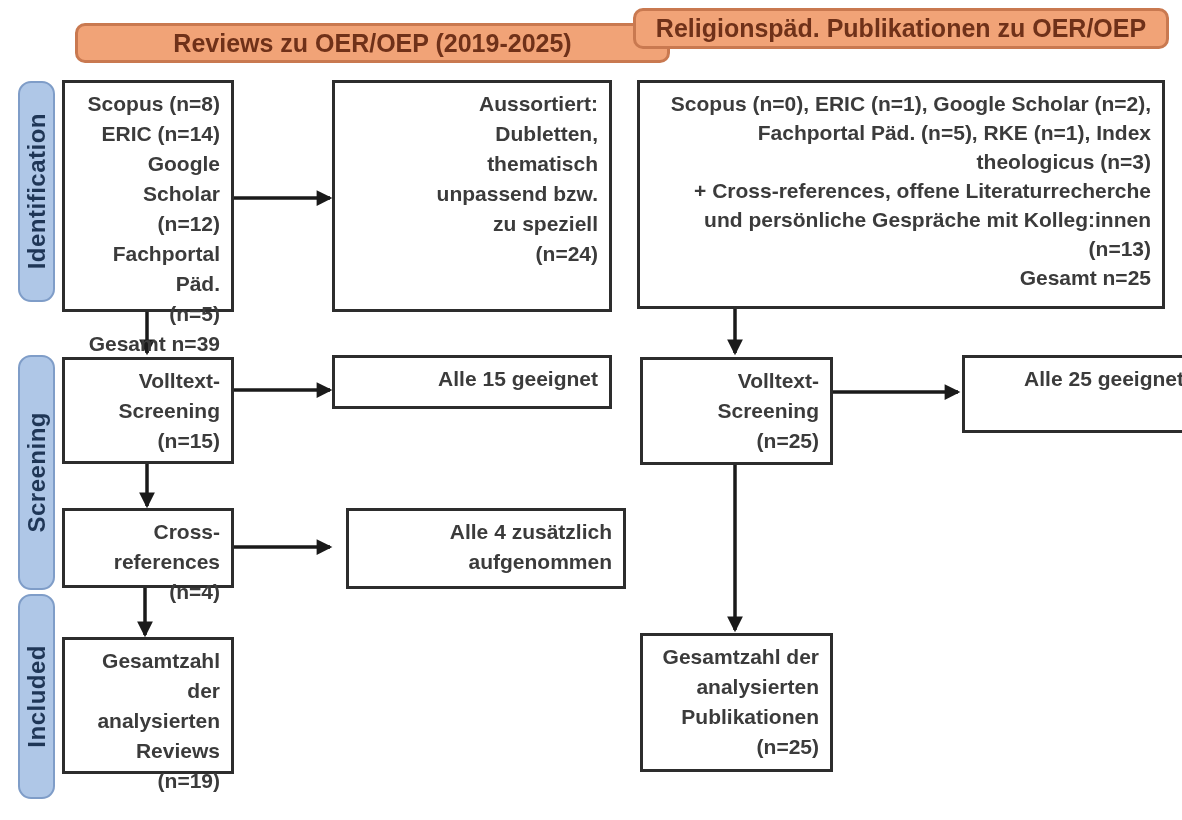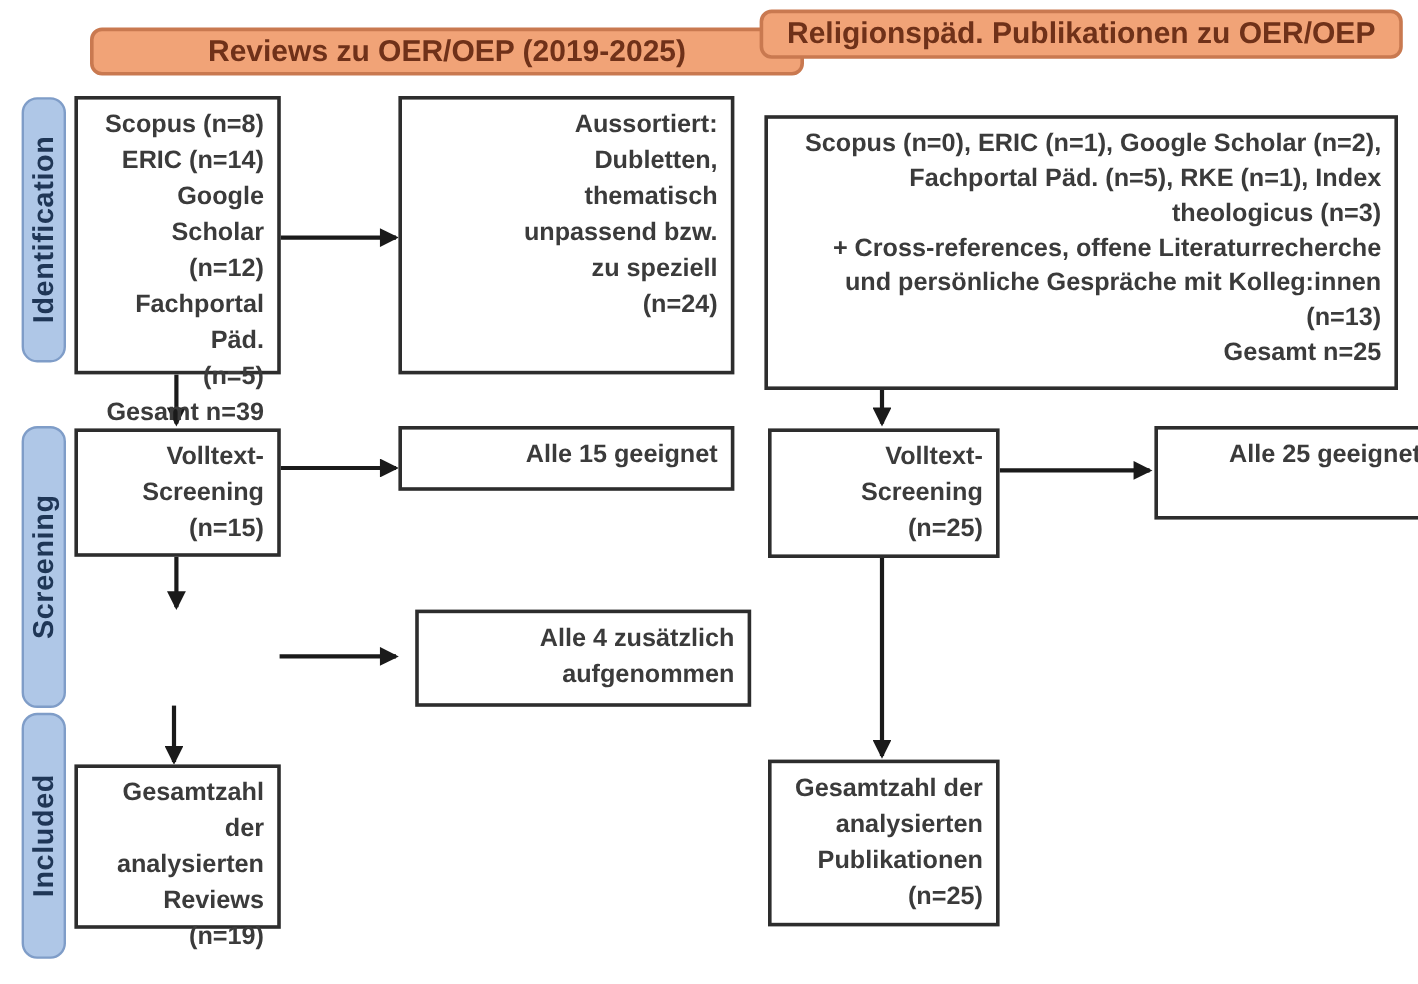--- a/index.html
+++ b/index.html
@@ -81,28 +81,30 @@
   <div class="box" style="left:332px; top:80px; width:280px; height:232px;">Aussortiert:
 Dubletten,
 thematisch
 unpassend bzw.
 zu speziell
 (n=24)</div>
   <div class="box" style="left:62px; top:357px; width:172px; height:107px;">Volltext-
 Screening
 (n=15)</div>
   <div class="box" style="left:332px; top:355px; width:280px; height:54px;">Alle 15 geeignet</div>
+  <div class="box" style="left:62px; top:508px; width:172px; height:80px;">Cross-references
+(n=4)</div>
   <div class="box" style="left:332px; top:508px; width:280px; height:81px;margin-left:14px;">Alle 4 zusätzlich
 aufgenommen</div>
   <div class="box" style="left:62px; top:637px; width:172px; height:137px;">Gesamtzahl der
 analysierten
 Reviews
 (n=19)</div>
 
-  <div class="box" style="left:637px; top:96px; width:528px; height:229px; line-height:29px;">Scopus (n=0), ERIC (n=1), Google Scholar (n=2),
+  <div class="box" style="left:637px; top:80px; width:528px; height:229px; line-height:29px;">Scopus (n=0), ERIC (n=1), Google Scholar (n=2),
 Fachportal Päd. (n=5), RKE (n=1), Index
 theologicus (n=3)
 + Cross-references, offene Literaturrecherche
 und persönliche Gespräche mit Kolleg:innen
 (n=13)
 Gesamt n=25</div>
   <div class="box" style="left:640px; top:357px; width:193px; height:108px;">Volltext-
 Screening
 (n=25)</div>
   <div class="box" style="left:962px; top:355px; width:236px; height:78px;">Alle 25 geeignet</div>

